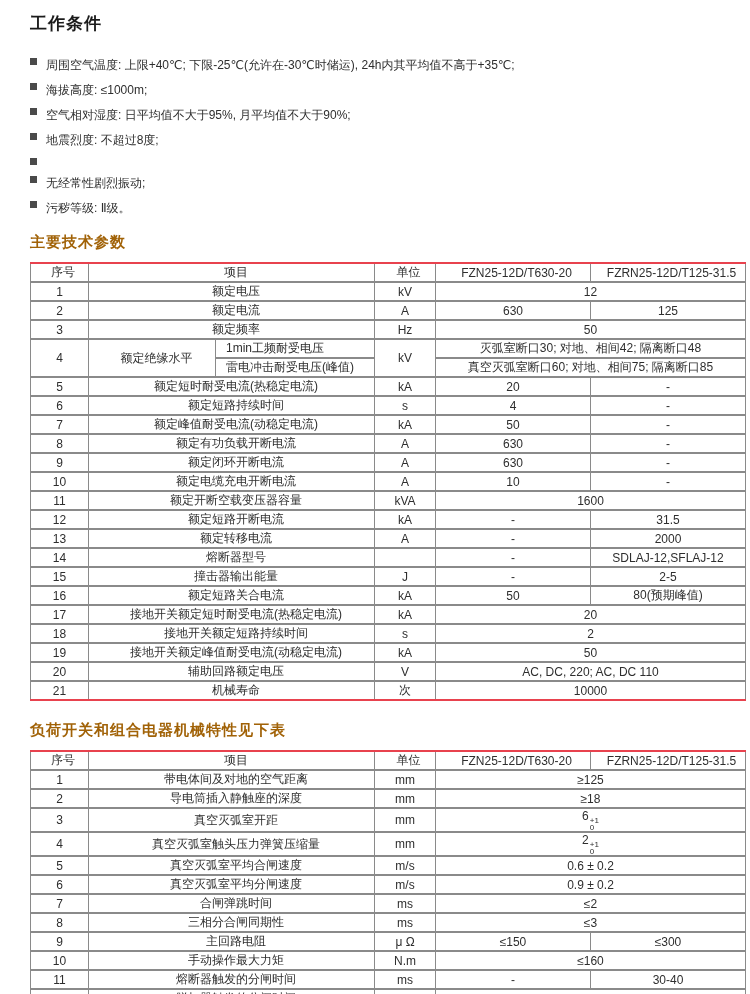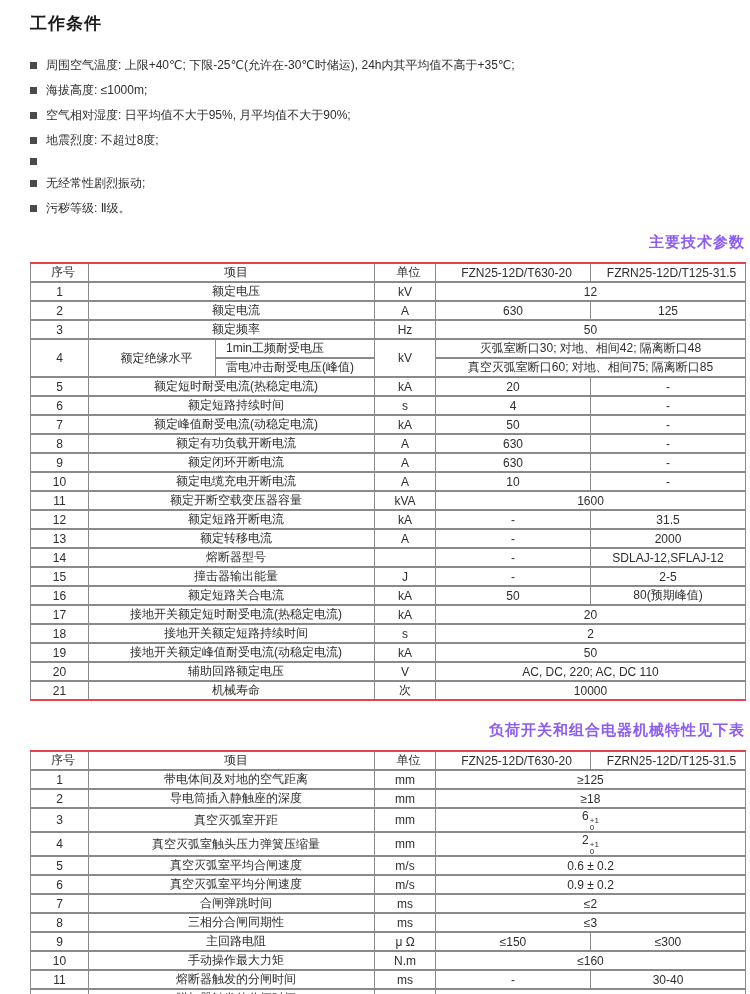--- a/index.html
+++ b/index.html
@@ -7,24 +7,24 @@
     --grid:#8a8a8a;
     --ink:#2e2e2e;
   }
   html,body{margin:0;padding:0;}
   body{
     width:750px;height:994px;overflow:hidden;background:#ffffff;
     font-family:"Liberation Sans","DejaVu Sans",sans-serif;color:var(--ink);
   }
   .page{padding:8px 5px 0 30px;}
   h1.sec{font-size:17px;font-weight:bold;color:#1b1b1b;margin:4px 0 23px 0;letter-spacing:1px;}
-  h2.sec{font-size:15px;font-weight:bold;color:#8b5cf6;margin:20px 0 10px 0;letter-spacing:1px;text-align:right;}
+  h2.sec{font-size:15px;font-weight:bold;color:#a16207;margin:20px 0 10px 0;letter-spacing:1px;}
   h2.sec.first{margin-top:18px;}
   ul.conds{list-style:none;margin:0 0 2px 0;padding:0;}
-  ul.conds li{display:flex;align-items:center;margin-bottom:11px;font-size:12px;line-height:14px;}
+  ul.conds li{display:flex;margin-bottom:11px;font-size:12px;line-height:14px;}
   .sq{width:7px;height:7px;background:#4a4a4a;margin-right:9px;flex:none;}
   table.spec{border-collapse:collapse;width:715px;table-layout:fixed;}
   table.spec th,table.spec td{
     border:1px solid var(--grid);
     border-top-width:2px;border-bottom-width:2px;
     height:17px;padding:0 3px;font-size:12px;font-weight:normal;
     text-align:center;white-space:nowrap;overflow:hidden;color:var(--ink);
   }
   table.spec thead th{border-top:2px solid var(--red);padding-left:10px;}
   table.spec tr.last-row td{border-bottom:2px solid var(--red);}

